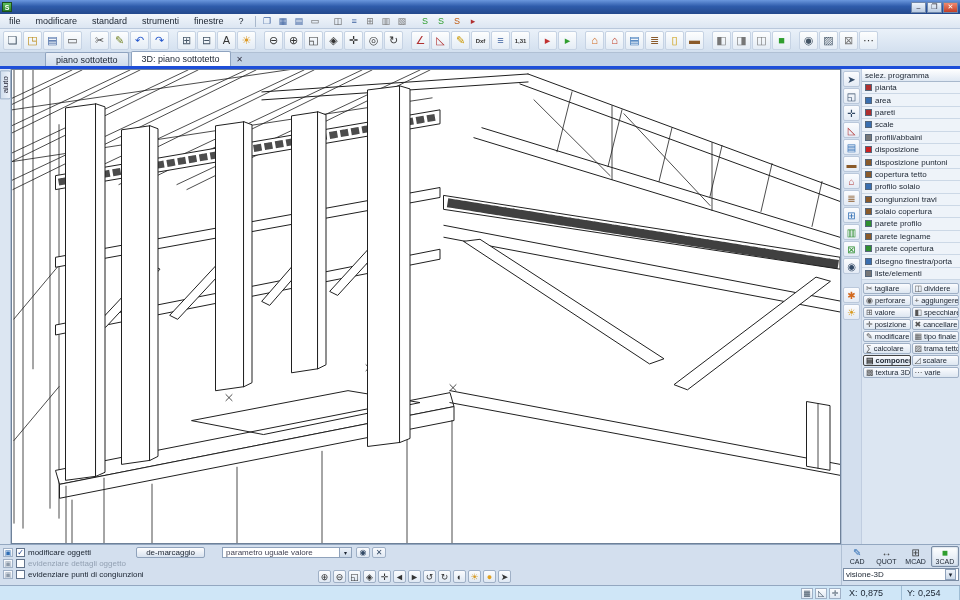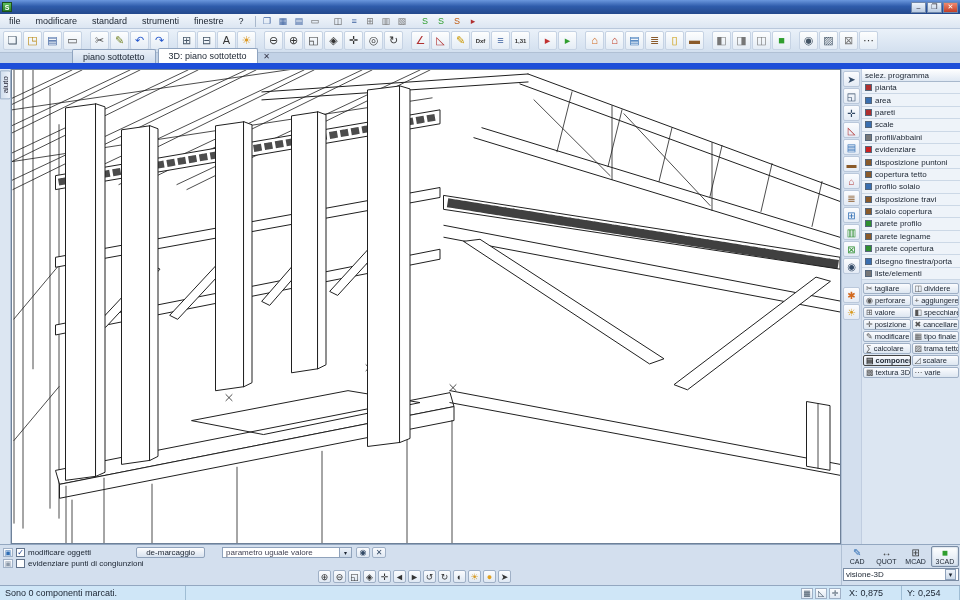--- a/index.html
+++ b/index.html
@@ -23,21 +23,21 @@
   .tb1-icon{width:15px;height:13px;display:flex;align-items:center;justify-content:center;font-size:9px;line-height:1;}
   .tb1-icon.gap{margin-left:7px;}
 
   
   .toolbar2{height:24px;background:linear-gradient(#eaf1f9,#d3e0ef);border-bottom:1px solid #b0c0d4;display:flex;align-items:center;padding:0 3px;gap:1px;}
   .tb2-icon{width:19px;height:19px;display:flex;align-items:center;justify-content:center;font-size:11px;line-height:1;background:linear-gradient(#fdfefe,#e4ecf5);border:1px solid #c6d3e4;border-radius:2px;overflow:hidden;}
   .tb2-icon.gap{margin-left:7px;}
   .tb2-icon.txt{font-size:6px;font-weight:bold;}
 
   
-  .tabbar{height:16px;background:#c2d2e6;border-bottom:6px solid #1d4ed8;display:flex;align-items:flex-end;padding-left:72px;gap:2px;}
+  .tabbar{height:16px;background:#c2d2e6;border-bottom:3px solid #1d4ed8;display:flex;align-items:flex-end;padding-left:45px;gap:2px;}
   .tab{height:14px;padding:0 10px;font-size:9px;display:flex;align-items:center;background:linear-gradient(#e9eff7,#cfdcec);border:1px solid #8fa4c0;border-bottom:none;border-radius:2px 2px 0 0;white-space:nowrap;}
   .tab.active{background:#fff;height:15px;}
   .tab-close{width:14px;height:14px;display:flex;align-items:center;justify-content:center;font-size:8px;color:#334;}
 
   
   .main{flex:1;display:flex;min-height:0;}
   .aiuto-strip{width:11px;background:#dce6f2;border-right:1px solid #b0c0d4;display:flex;flex-direction:column;align-items:center;padding-top:1px;}
   .aiuto-tab{writing-mode:vertical-rl;transform:rotate(180deg);font-size:8px;color:#223;background:linear-gradient(90deg,#eef3fa,#d2dfee);border:1px solid #9fb2ca;padding:5px 0;border-radius:2px 0 0 2px;}
   .canvas{flex:1;background:#fff;border:1px solid #6e8199;position:relative;overflow:hidden;}
   .canvas svg{position:absolute;inset:0;width:100%;height:100%;}
@@ -279,37 +279,37 @@
             <div class="side-item">
             <span class="sw" style="background: rgb(58, 111, 176);"></span>
             <span>scale</span>
           </div>
             <div class="side-item">
             <span class="sw" style="background: rgb(119, 119, 119);"></span>
             <span>profili/abbaini</span>
           </div>
             <div class="side-item">
             <span class="sw" style="background: rgb(204, 34, 34);"></span>
-            <span>evidenziare</span>
+            <span>disposizione</span>
           </div>
             <div class="side-item">
             <span class="sw" style="background: rgb(138, 90, 42);"></span>
             <span>disposizione puntoni</span>
           </div>
             <div class="side-item">
             <span class="sw" style="background: rgb(138, 90, 42);"></span>
             <span>copertura tetto</span>
           </div>
             <div class="side-item">
             <span class="sw" style="background: rgb(58, 111, 176);"></span>
             <span>profilo solaio</span>
           </div>
             <div class="side-item">
             <span class="sw" style="background: rgb(138, 90, 42);"></span>
-            <span>disposizione travi</span>
+            <span>congiunzioni travi</span>
           </div>
             <div class="side-item">
             <span class="sw" style="background: rgb(138, 90, 42);"></span>
             <span>solaio copertura</span>
           </div>
             <div class="side-item">
             <span class="sw" style="background: rgb(47, 143, 47);"></span>
             <span>parete profilo</span>
           </div>
             <div class="side-item">
@@ -407,20 +407,25 @@
         <span class="cb-label">modificare oggetti</span>
         <span class="demark-btn">de-marcaggio</span>
         <span class="param-wrap">
           <span class="param-field">parametro uguale valore</span>
           <span class="param-arrow">▾</span>
           <span class="param-wrap" style="margin-left:2px">
               <span class="param-btn" style="color: rgb(51, 74, 102);">◉</span>
               <span class="param-btn" style="color: rgb(51, 74, 102);">✕</span>
             </span>
         </span>
+      </div>
+      <div class="cb-row disabled">
+        <span class="cb-mini" style="color:#8b98a8">▣</span>
+        <span class="checkbox"></span>
+        <span class="cb-label">evidenziare dettagli oggetto</span>
       </div>
       <div class="cb-row">
         <span class="cb-mini" style="color:#8b98a8">▣</span>
         <span class="checkbox"></span>
         <span class="cb-label">evidenziare punti di congiunzioni</span>
       </div>
       <div class="nav-strip">
           <span class="nav-icon" style="color: rgb(51, 51, 51);">⊕</span>
           <span class="nav-icon" style="color: rgb(51, 51, 51);">⊖</span>
           <span class="nav-icon" style="color: rgb(51, 51, 51);">◱</span>
@@ -456,21 +461,20 @@
         </span>
         </div>
       <div class="view-select">
         <span>visione-3D</span>
         <span class="arr">▾</span>
       </div>
     </div>
   </div>
 
   <div class="statusbar">
-    <span class="sb-cell sb-msg">Sono 0 componenti marcati.</span>
     <span class="sb-cell sb-spacer"></span>
     <span class="sb-icons">
         <span class="sb-icon" style="color: rgb(68, 85, 102);">▦</span>
         <span class="sb-icon" style="color: rgb(68, 85, 102);">◺</span>
         <span class="sb-icon" style="color: rgb(68, 85, 102);">✛</span>
       </span>
     <span class="sb-cell sb-coord">
       <span>X:</span>
       <span>0,875</span>
     </span>

